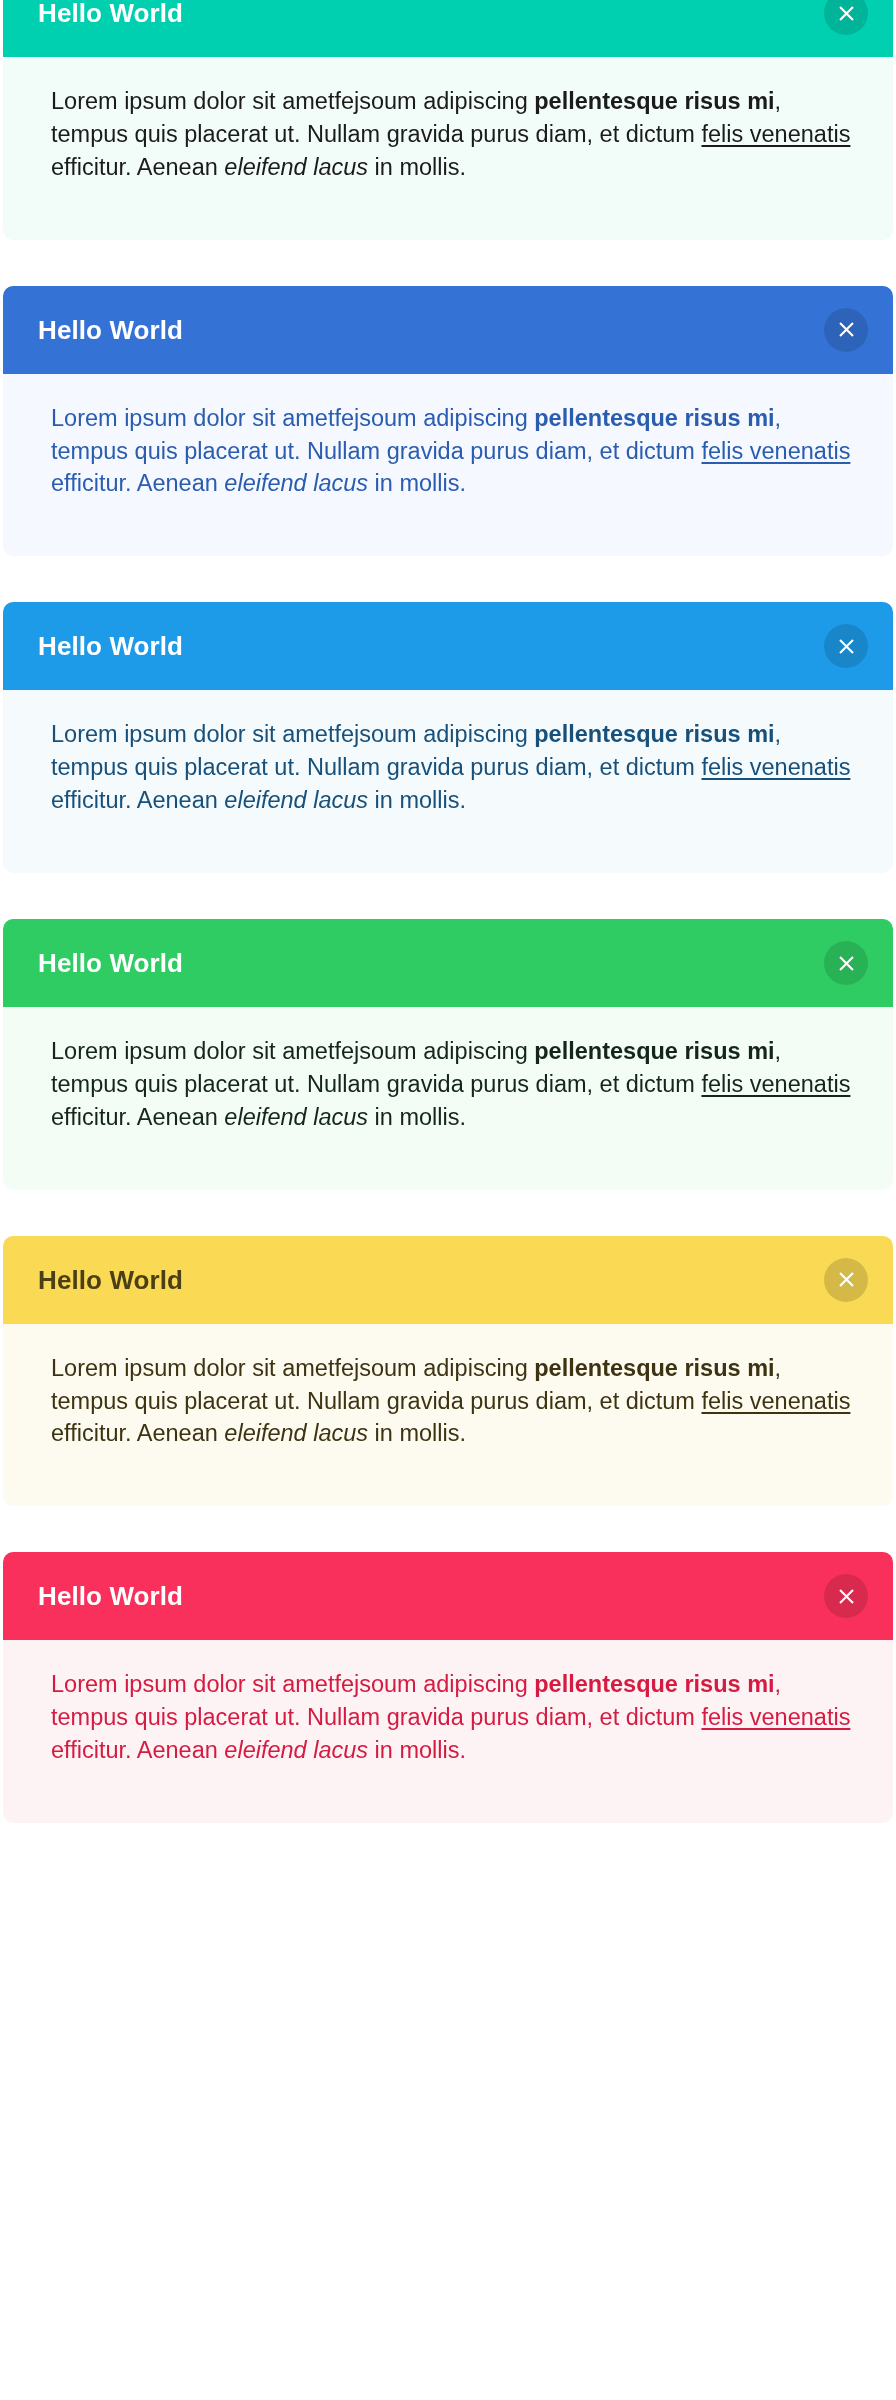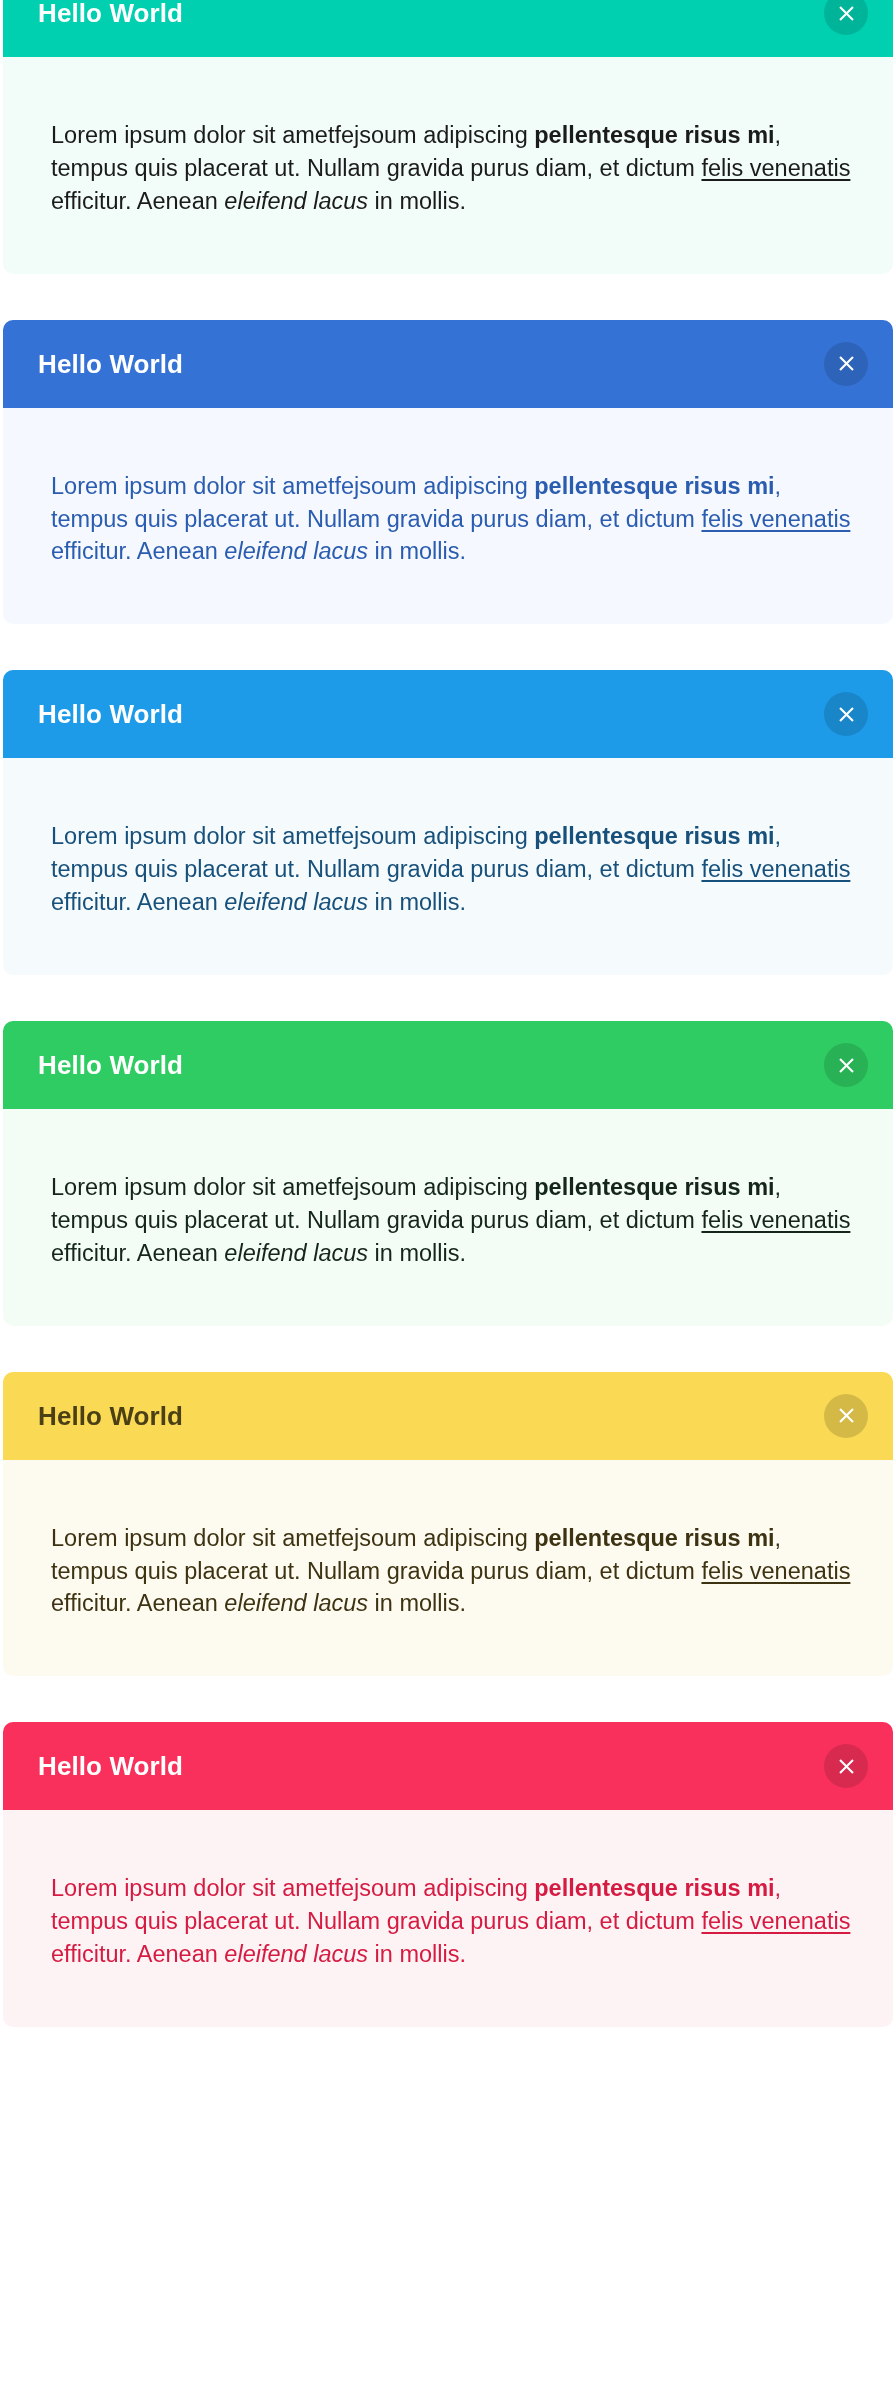--- a/index.html
+++ b/index.html
@@ -63,21 +63,21 @@
     padding: 0;
   }
 
   .alert-close svg {
     display: block;
     width: 17px;
     height: 17px;
   }
 
   .alert-body {
-    padding: 62px 40px 56px 48px;
+    padding: 28px 40px 56px 48px;
     font-size: 23.5px;
     line-height: 1.4;
   }
 
   .alert-body p { margin: 0; }
 
   .alert-body b { font-weight: bold; }
   .alert-body i { font-style: italic; }
   .alert-body a {
     color: inherit;

